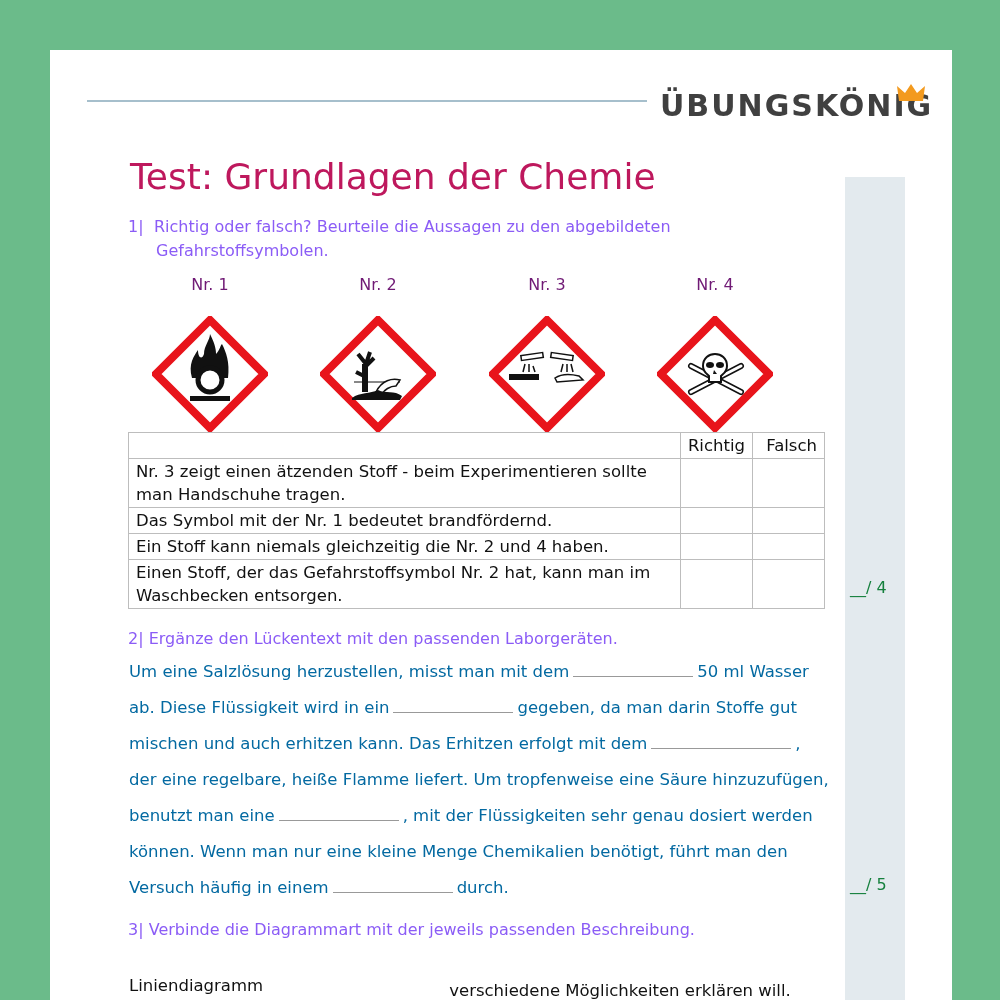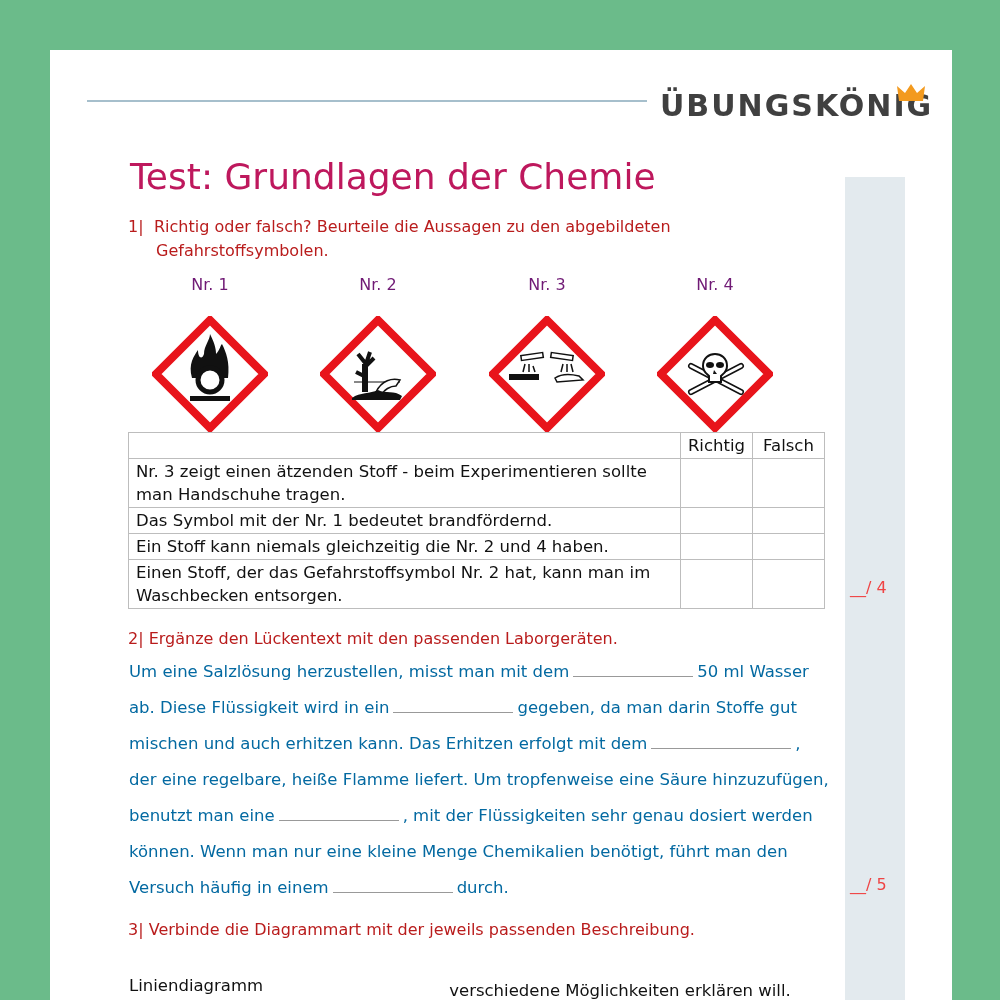--- a/index.html
+++ b/index.html
@@ -3,31 +3,31 @@
 <meta charset="utf-8">
 <style>
   html, body { margin:0; padding:0; }
   body { width:1000px; height:1000px; background:#6bbb8a; position:relative; overflow:hidden; font-family:"DejaVu Sans", sans-serif; }
   .page { position:absolute; left:50px; top:50px; width:902px; height:950px; background:#ffffff; overflow:hidden; }
   .header-line { position:absolute; left:37px; top:50px; width:560px; height:2px; background:#a6bfcc; }
   .logo { position:absolute; left:610px; top:38px; font-family:"DejaVu Sans", sans-serif; font-weight:bold; font-size:30px; color:#404040; letter-spacing:2px; }
   .crown { position:absolute; left:847px; top:34px; }
   .title { position:absolute; left:80px; top:106px; font-size:36px; color:#be185d; font-family:"DejaVu Sans", sans-serif; }
   .sidebar { position:absolute; left:795px; top:127px; width:60px; height:830px; background:#e3eaee; }
-  .score { position:absolute; left:800px; font-size:16px; color:#ef4444; font-family:"DejaVu Sans", sans-serif; }
-  .task-head { position:absolute; left:78px; font-size:16px; color:#b91c1c; line-height:24px; font-family:"DejaVu Sans", sans-serif; }
+  .score { position:absolute; left:800px; font-size:16px; color:#15803d; font-family:"DejaVu Sans", sans-serif; }
+  .task-head { position:absolute; left:78px; font-size:16px; color:#8b5cf6; line-height:24px; font-family:"DejaVu Sans", sans-serif; }
   .task-head .num { display:inline-block; width:26px; }
   .task-head .indent { padding-left:28px; display:block; }
   .symbols { position:absolute; left:100px; top:225px; width:640px; height:150px; }
   .sym { position:absolute; width:120px; text-align:center; }
   .sym-label { font-size:16px; color:#701a75; margin-bottom:22px; }
   .sym svg { display:block; margin:0 auto; }
   table.tf { position:absolute; left:78px; top:382px; width:697px; border-collapse:collapse; font-size:16.5px; color:#111; }
   table.tf td, table.tf th { border:1px solid #bdbdbd; padding:1px 7px; line-height:23px; font-weight:normal; vertical-align:top; text-align:left; }
-  table.tf th { text-align:center;margin-top:40px; }
+  table.tf th { text-align:right;margin-top:40px; }
   table.tf .c { width:57px; }
   table.tf .c2 { width:57px; }
   .cloze { position:absolute; left:79px; top:610px; width:720px; font-size:16.5px; color:#0369a1; }
   .cloze .line { height:36px; line-height:24px; white-space:nowrap; }
   .blank { display:inline-block; border-bottom:1px solid #999; width:120px; height:14px; margin:0 4px; vertical-align:baseline; }
   .blank.w140 { width:140px; }
   .match { position:absolute; top:905px; font-size:16.5px; color:#111; line-height:24px; }
 </style>
 </head>
 <body>

